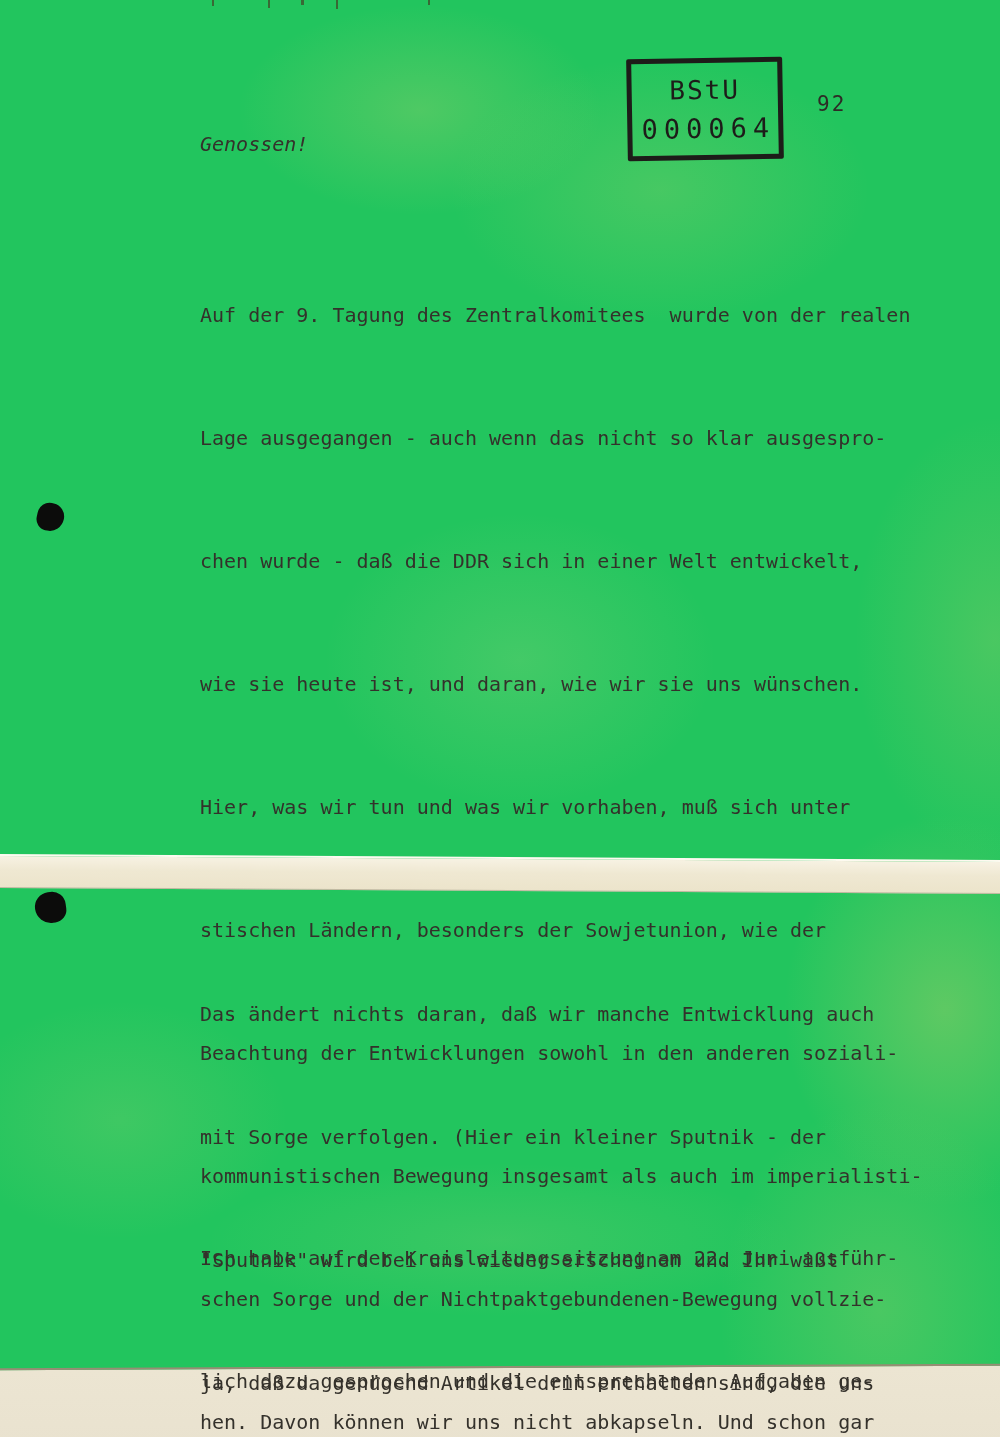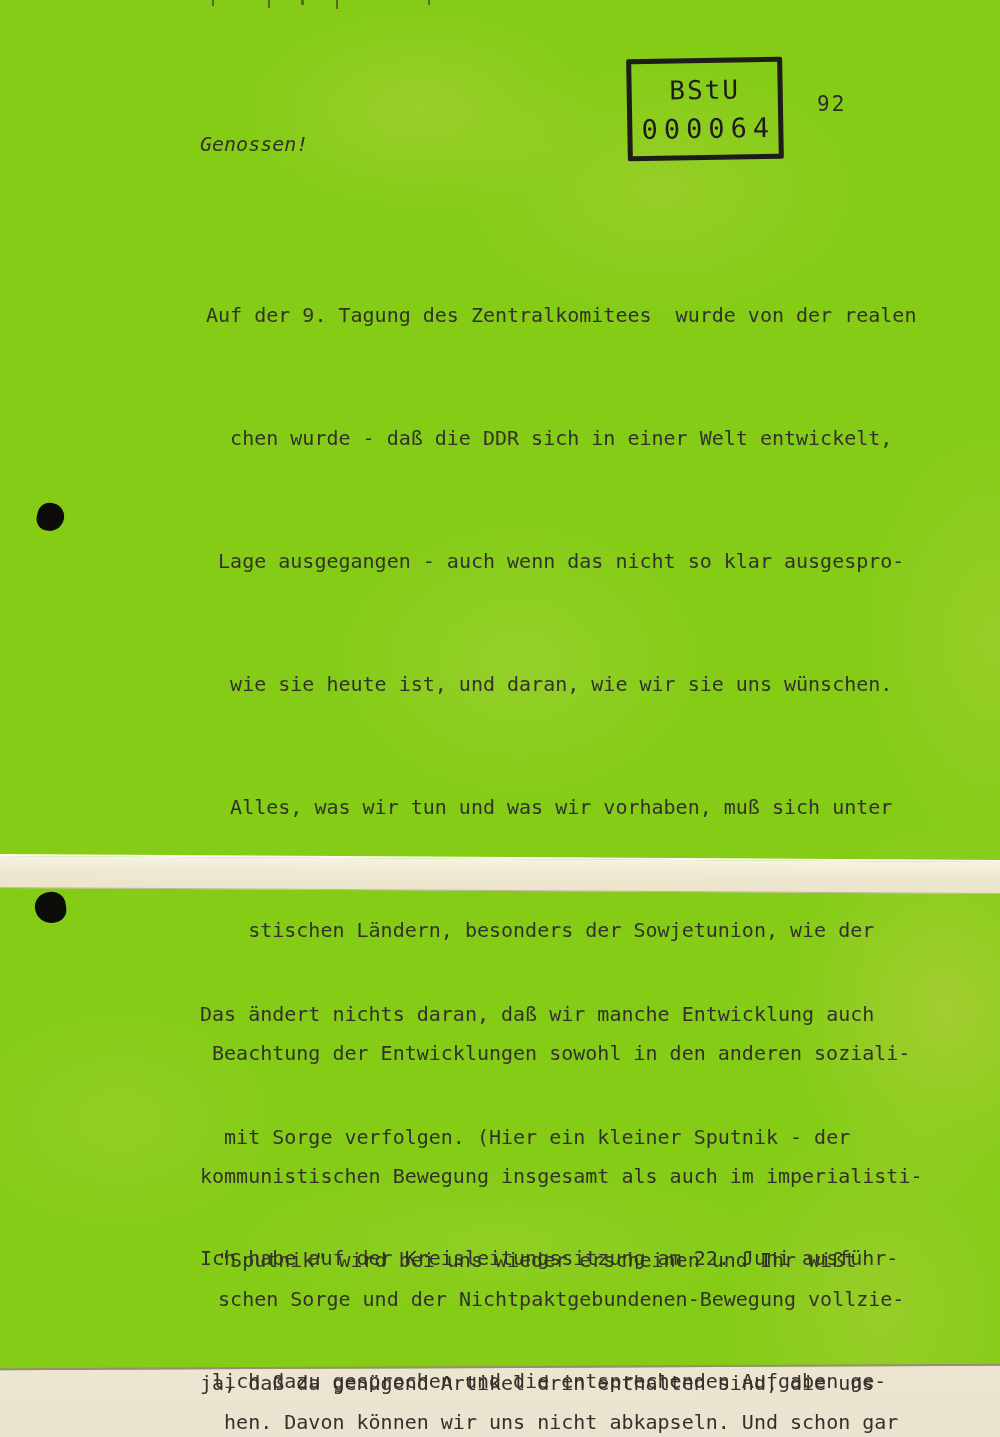--- a/index.html
+++ b/index.html
@@ -1,19 +1,19 @@
 <!DOCTYPE html>
 <html><head>
 <meta charset="utf-8">
 <style>
   html,body{margin:0;padding:0;background:#777;}
   .page{
     position:relative;
     width:1000px;height:1437px;
-    background:#84cc16;
+    background:#22c55e;
     overflow:hidden;
     font-family:"DejaVu Sans Mono","Liberation Mono",monospace;
     color:#34312b;
   }
   
   .stains{
     position:absolute;inset:0;pointer-events:none;
     background:
       radial-gradient(ellipse 260px 150px at 420px 110px, rgba(236,216,120,0.22), transparent 70%),
       radial-gradient(ellipse 300px 190px at 660px 190px, rgba(236,216,120,0.18), transparent 70%),
@@ -55,21 +55,21 @@
   }
   .stamp-title{font-size:26px;letter-spacing:2px;line-height:1;}
   .stamp-number{font-size:27px;letter-spacing:6px;line-height:1;margin-top:12px;text-indent:6px;}
   .page-number{position:absolute;left:817px;top:92px;font-size:21px;letter-spacing:2px;color:#2e2b26;}
   
   .salutation{position:absolute;left:200px;top:124px;font-size:20px;line-height:41px;white-space:pre;font-style:italic;}
   .para{position:absolute;left:200px;font-size:20px;line-height:41px;white-space:pre;}
   .para-1{top:213px;}
   .para-2{top:912px;}
   .para-3{top:1156px;}
-  .para div{height:41px;text-align:center;}
+  .para div{height:41px;}
 </style>
 </head>
 <body>
 
 <div class="page">
   <div class="stains"></div>
 
   <div class="edge-mark" style="left:212px;width:2px;height:6px;"></div>
   <div class="edge-mark" style="left:268px;width:2px;height:8px;"></div>
   <div class="edge-mark" style="left:301px;width:3px;height:5px;"></div>
@@ -85,24 +85,24 @@
   <div class="stamp">
     <div class="stamp-title">BStU</div>
     <div class="stamp-number">000064</div>
   </div>
   <div class="page-number">92</div>
 
   <div class="salutation">Genossen!</div>
 
   <div class="para para-1">
     <div>Auf der 9. Tagung des Zentralkomitees  wurde von der realen</div>
+    <div>Lage ausgegangen - auch wenn das nicht so klar ausgespro-</div>
     <div>chen wurde - daß die DDR sich in einer Welt entwickelt,</div>
-    <div>Lage ausgegangen - auch wenn das nicht so klar ausgespro-</div>
     <div>wie sie heute ist, und daran, wie wir sie uns wünschen.</div>
-    <div>Alles, was wir tun und was wir vorhaben, muß sich unter</div>
+    <div>Hier, was wir tun und was wir vorhaben, muß sich unter</div>
     <div>stischen Ländern, besonders der Sowjetunion, wie der</div>
     <div>Beachtung der Entwicklungen sowohl in den anderen soziali-</div>
     <div>kommunistischen Bewegung insgesamt als auch im imperialisti-</div>
     <div>schen Sorge und der Nichtpaktgebundenen-Bewegung vollzie-</div>
     <div>hen. Davon können wir uns nicht abkapseln. Und schon gar</div>
     
     
     
     
     

